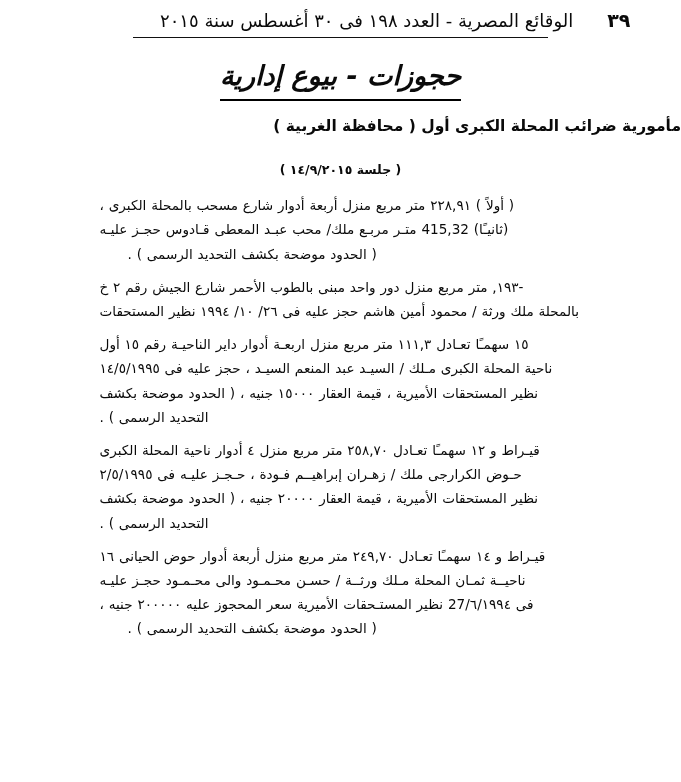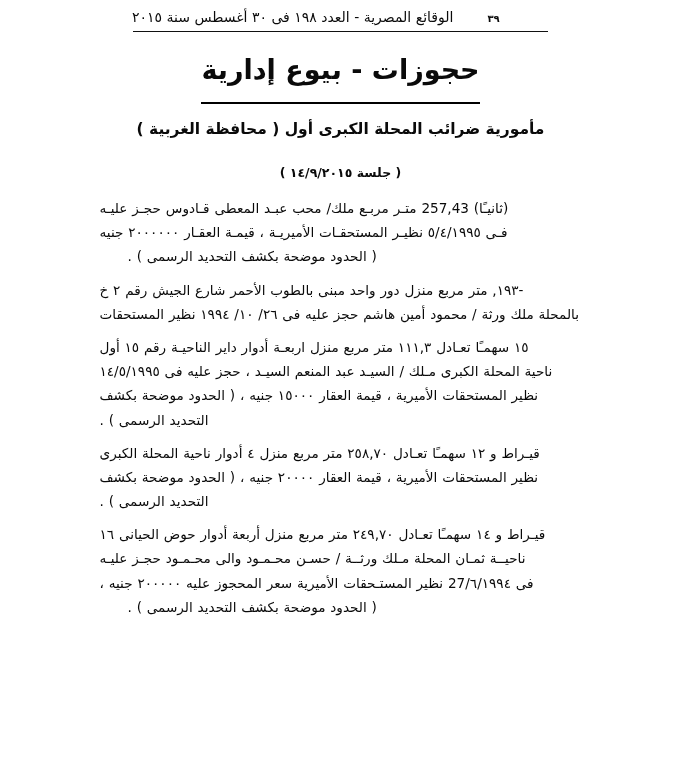--- a/index.html
+++ b/index.html
@@ -32,48 +32,49 @@
     flex-direction: row-reverse;
     align-items: baseline;
     justify-content: flex-start;
     gap: 34px;
     font-size: 13.5px;
     line-height: 1.25;
     letter-spacing: 0;
     white-space: nowrap;
   }
   .runhead-title {
-    font-size: 14px;
+    font-size: 18px;
+    margin-left: 28px;
   }
   .runhead-page {
-    font-size: 10px;
+    font-size: 19px;
     font-weight: 700;
   }
   .runhead-rule {
     margin: 4px 133px 0 133px;
     border-bottom: 1.4px solid #111;
     height: 0;
   }
 
   
   .doc-title-wrap {
     text-align: center;
     margin-top: 22px;
   }
   .doc-title {
     display: inline-block;
     font-size: 27px;
     font-weight: 700;
     letter-spacing: 0.5px;
     line-height: 1.2;
     border-bottom: 2.1px solid #000;
-    padding-bottom: 16px;
+    padding-bottom: 7px;
+    font-style: italic;
   }
   .doc-subtitle {
-    text-align: center;
     margin-top: 15px;
     font-size: 15.5px;
     font-weight: 700;
     line-height: 1.3;
   }
   .doc-session {
     text-align: center;
     margin-top: 26px;
     font-size: 12.5px;
     font-weight: 700;
@@ -123,39 +124,40 @@
     <span class="doc-title">حجوزات - بيوع إدارية</span>
   </div>
 
   <div class="doc-subtitle">مأمورية ضرائب المحلة الكبرى أول ( محافظة الغربية )</div>
 
   <div class="doc-session">( جلسة ١٤/٩/٢٠١٥ )</div>
 
   <div class="body-col">
 
     <div class="para">
-      <span class="para-line">(ثانيـًا) 257,43 متـر مربـع ملك/ محب عبـد المعطى قـادوس حجـز عليـه</span>
-      <span class="para-line">فـى ٥/٤/١٩٩٥ نظيـر المستحقـات الأميريـة ، قيمـة العقـار ٢٠٠٠٠٠٠ جنيه</span>
+      <span class="para-line">( أولاً ) ٢٢٨,٩١ متر مربع منزل أربعة أدوار شارع مسحب بالمحلة الكبرى ،</span>
+      <span class="para-line">(ثانيـًا) 415,32 متـر مربـع ملك/ محب عبـد المعطى قـادوس حجـز عليـه</span>
       <span class="para-line tail">( الحدود موضحة بكشف التحديد الرسمى ) .</span>
     </div>
 
     <div class="para">
       <span class="para-line">-١٩٣, متر مربع منزل دور واحد مبنى بالطوب الأحمر شارع الجيش رقم ٢ خ</span>
       <span class="para-line">بالمحلة ملك ورثة / محمود أمين هاشم حجز عليه فى ٢٦/ ١٠/ ١٩٩٤ نظير المستحقات</span>
     </div>
 
     <div class="para">
       <span class="para-line">١٥ سهمـًا تعـادل ١١١,٣ متر مربع منزل اربعـة أدوار داير الناحيـة رقم ١٥ أول</span>
       <span class="para-line">ناحية المحلة الكبرى مـلك / السيـد عبد المنعم السيـد ، حجز عليه فى ١٤/٥/١٩٩٥</span>
       <span class="para-line">نظير المستحقات الأميرية ، قيمة العقار ١٥٠٠٠ جنيه ، ( الحدود موضحة بكشف</span>
       <span class="para-line tail-right">التحديد الرسمى ) .</span>
     </div>
 
     <div class="para">
       <span class="para-line">قيـراط و ١٢ سهمـًا تعـادل ٢٥٨,٧٠ متر مربع منزل ٤ أدوار ناحية المحلة الكبرى</span>
+      <span class="para-line">حـوض الكرارجى ملك / زهـران إبراهيــم فـودة ، حـجـز عليـه فى ٢/٥/١٩٩٥</span>
       <span class="para-line">نظير المستحقات الأميرية ، قيمة العقار ٢٠٠٠٠ جنيه ، ( الحدود موضحة بكشف</span>
       <span class="para-line tail-right">التحديد الرسمى ) .</span>
     </div>
 
     <div class="para">
       <span class="para-line">قيـراط و ١٤ سهمـًا تعـادل ٢٤٩,٧٠ متر مربع منزل أربعة أدوار حوض الحيانى ١٦</span>
       <span class="para-line">ناحيــة ثمـان المحلة مـلك ورثــة / حسـن محـمـود والى محـمـود حجـز عليـه</span>
       <span class="para-line">فى 27/٦/١٩٩٤ نظير المستـحقات الأميرية سعر المحجوز عليه ٢٠٠٠٠٠ جنيه ،</span>
       <span class="para-line tail">( الحدود موضحة بكشف التحديد الرسمى ) .</span>
     </div>

